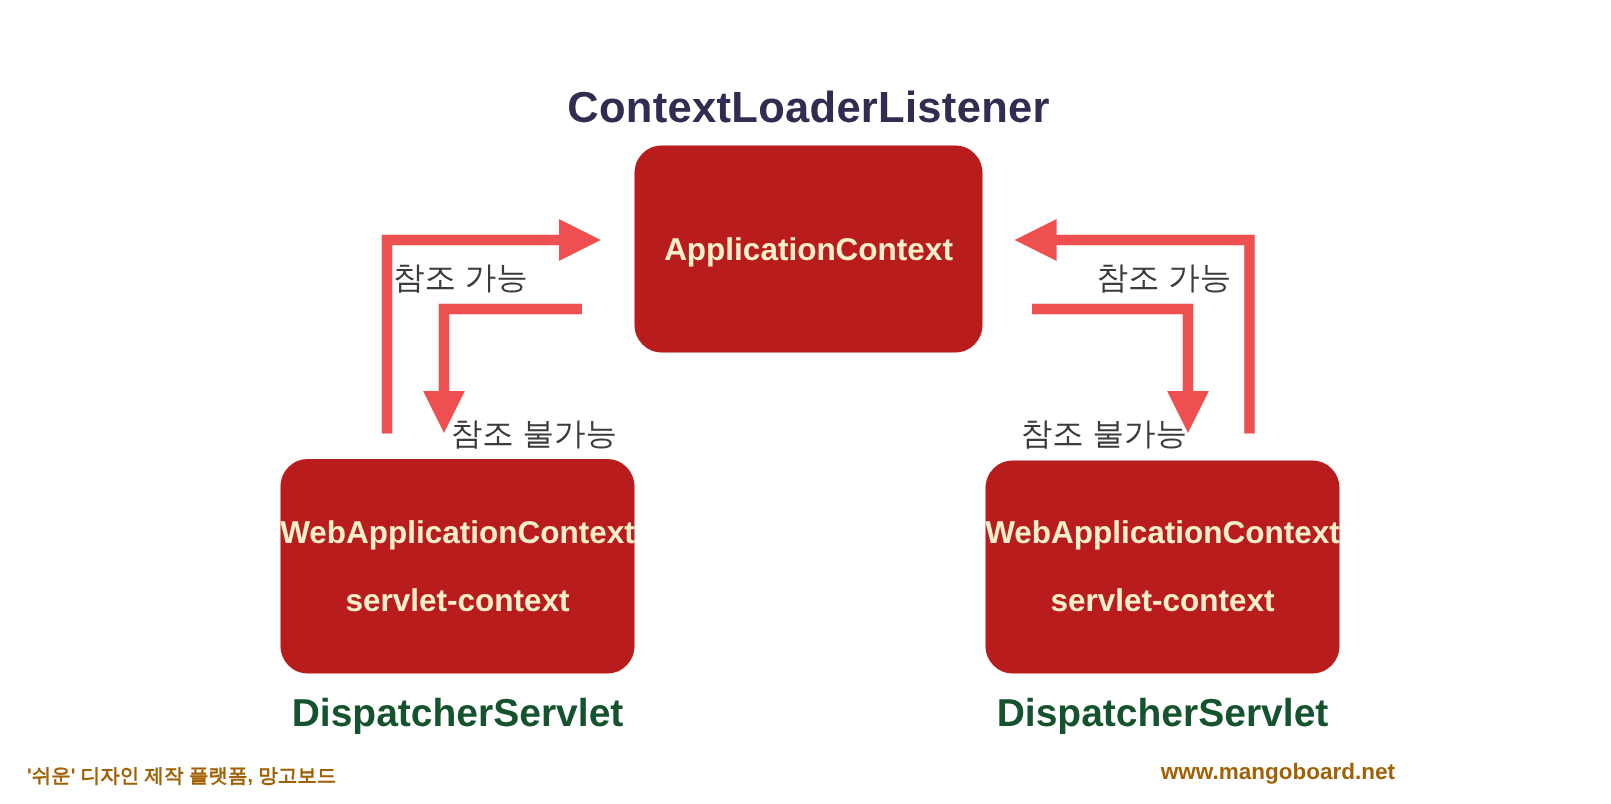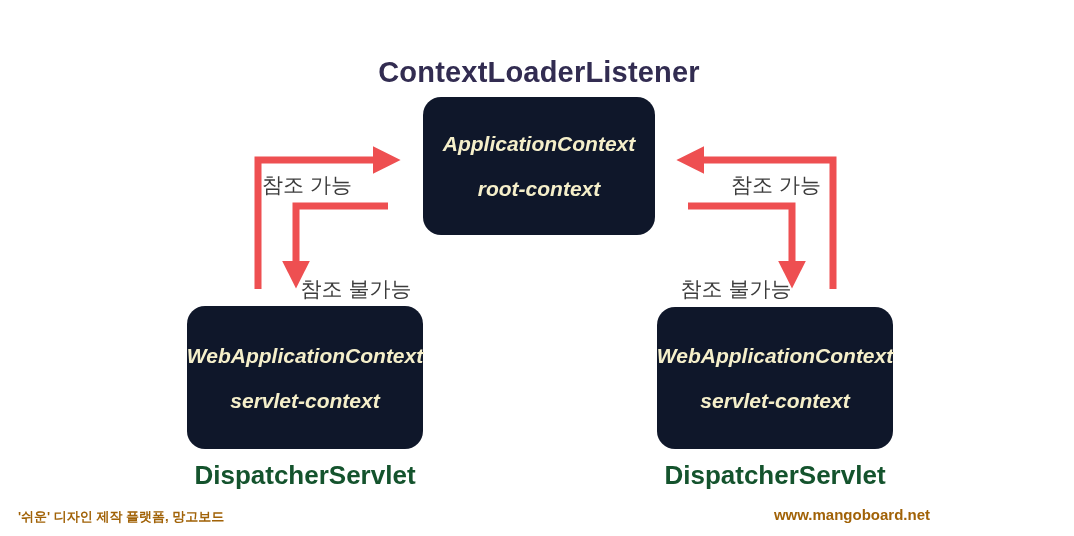--- a/index.html
+++ b/index.html
@@ -26,28 +26,27 @@
     color: #322c51;
     letter-spacing: 0.2px;
   }
   .arrows-layer {
     position: absolute;
     left: 0;
     top: 0;
   }
   .ctx-box {
     position: absolute;
-    background: #0f172a;
+    background: #b91c1c;
     border-radius: 18px;
     display: flex;
     flex-direction: column;
     align-items: center;
     justify-content: center;
     gap: 24px;
-    font-style: italic;
   }
   .ctx-box .line1, .ctx-box .line2 {
     color: #f5efca;
     font-weight: bold;
     font-size: 21px;
     line-height: 1;
     white-space: nowrap;
   }
   .box-root  { left: 423px; top: 97px;  width: 232px; height: 138px; }
   .box-left  { left: 187px; top: 306px; width: 236px; height: 143px; }
@@ -100,21 +99,20 @@
     <path d="M258,289 L258,160 L374,160" fill="none" stroke="#ee4f51" stroke-width="7" stroke-linecap="butt" stroke-linejoin="miter" marker-end="url(#ah)"></path>
     <path d="M388,206 L296,206 L296,262" fill="none" stroke="#ee4f51" stroke-width="7" stroke-linecap="butt" stroke-linejoin="miter" marker-end="url(#ah)"></path>
     <path d="M833,289 L833,160 L703,160" fill="none" stroke="#ee4f51" stroke-width="7" stroke-linecap="butt" stroke-linejoin="miter" marker-end="url(#ah)"></path>
     <path d="M688,206 L792,206 L792,262" fill="none" stroke="#ee4f51" stroke-width="7" stroke-linecap="butt" stroke-linejoin="miter" marker-end="url(#ah)"></path>
   </svg>
 
   <div class="title">ContextLoaderListener</div>
 
   <div class="ctx-box box-root">
     <div class="line1">ApplicationContext</div>
-    <div class="line2">root-context</div>
   </div>
 
   <div class="ctx-box box-left">
     <div class="line1">WebApplicationContext</div>
     <div class="line2">servlet-context</div>
   </div>
 
   <div class="ctx-box box-right">
     <div class="line1">WebApplicationContext</div>
     <div class="line2">servlet-context</div>

